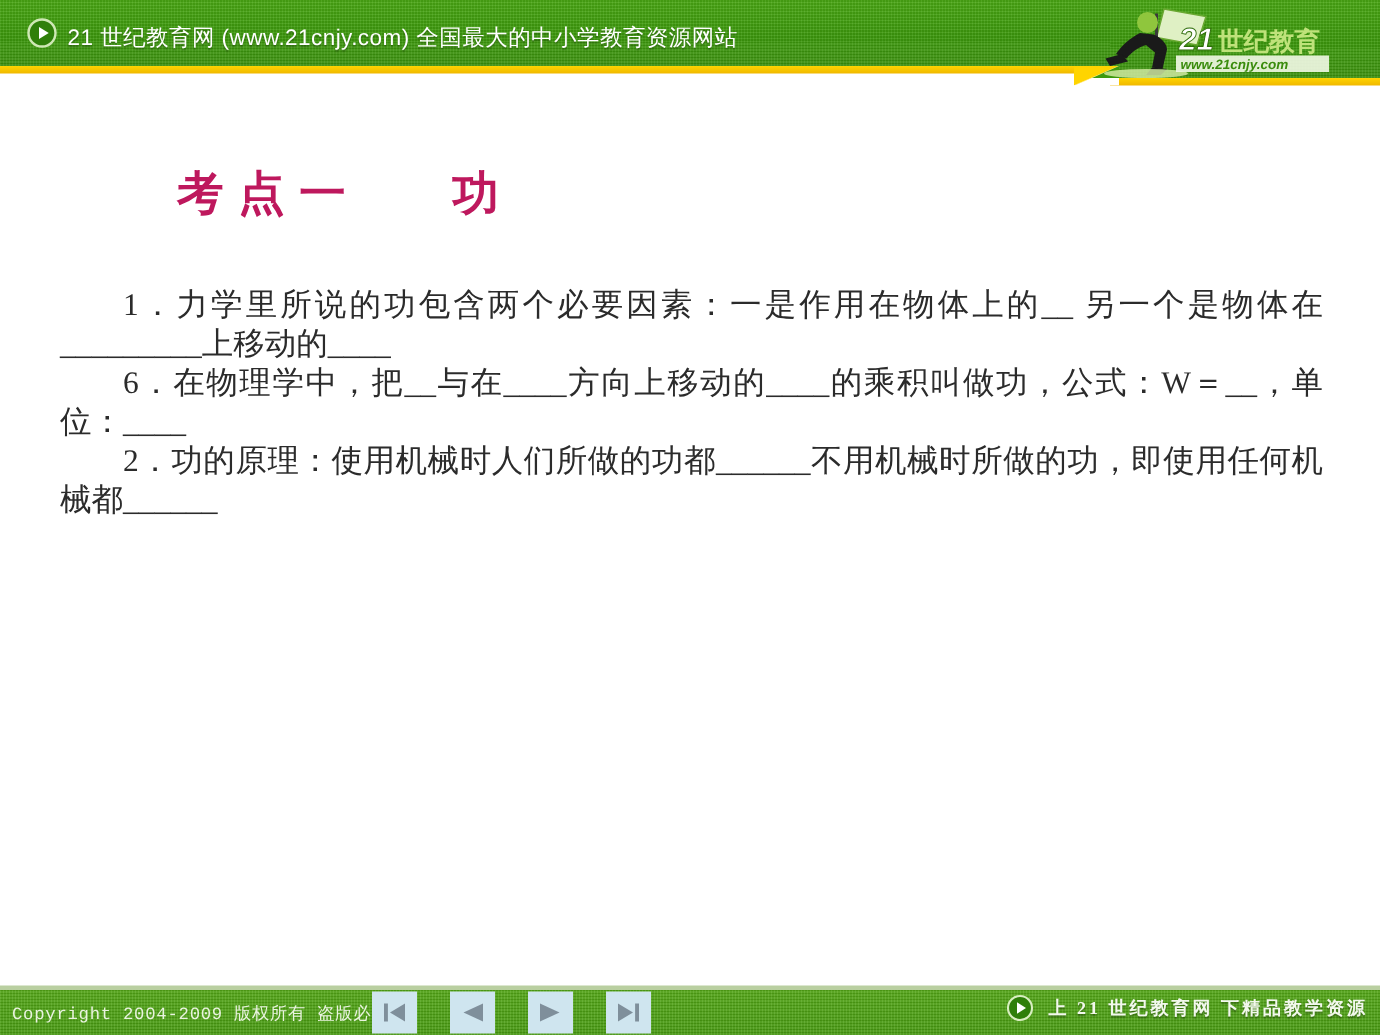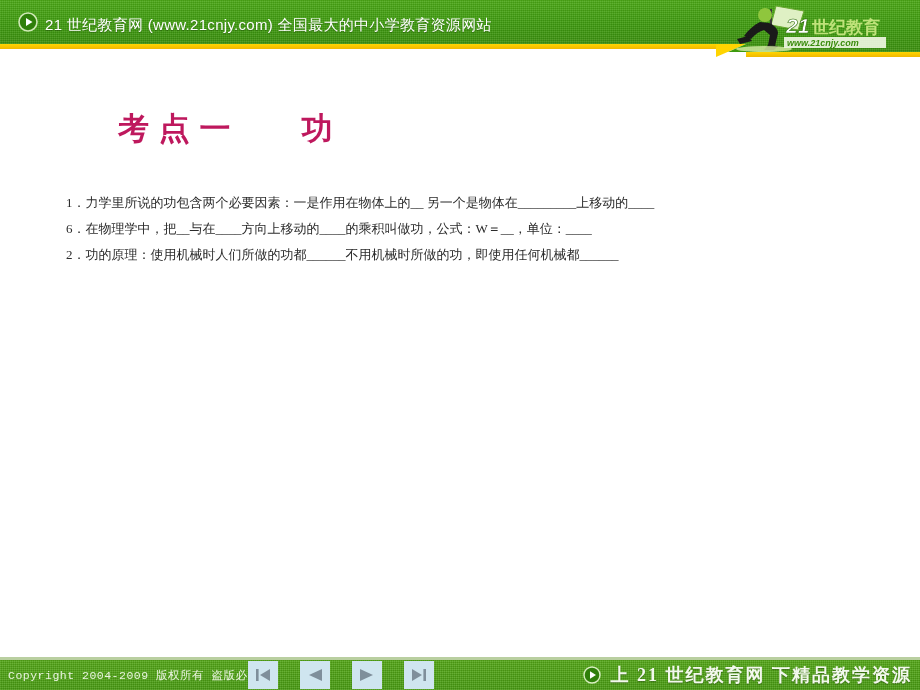--- a/index.html
+++ b/index.html
@@ -104,21 +104,21 @@
     color: #be185d;
     font-weight: bold;
     letter-spacing: 1px;
     white-space: pre;
     margin-left: 40px;
   }
   .body-block {
     position: absolute;
     left: 40px; top: 190px;
     width: 842px;
-    font-size: 13px;
+    font-size: 21px;
     line-height: 26px;
     color: #2b2b2b;
     text-align: justify;
     text-justify: inter-character;
   }
   .para {
     margin: 0;
     text-indent: 2em;
     white-space: normal;
   }
@@ -169,21 +169,21 @@
     position: absolute;
     right: 8px; top: 663px;
     display: flex;
     align-items: center;
     gap: 10px;
     white-space: nowrap;
   }
   .ft-play { width: 18px; height: 18px; flex: none; }
   .ft-text {
     color: #f2f8ec;
-    font-size: 18px;
+    font-size: 12px;
     font-weight: bold;
     letter-spacing: 2px;
     font-family: "Liberation Serif", "DejaVu Serif", serif;
     text-shadow: 0 1px 1px rgba(0,0,0,0.3);
   }
 </style>
 </head>
 <body>
 
 <div class="header">

